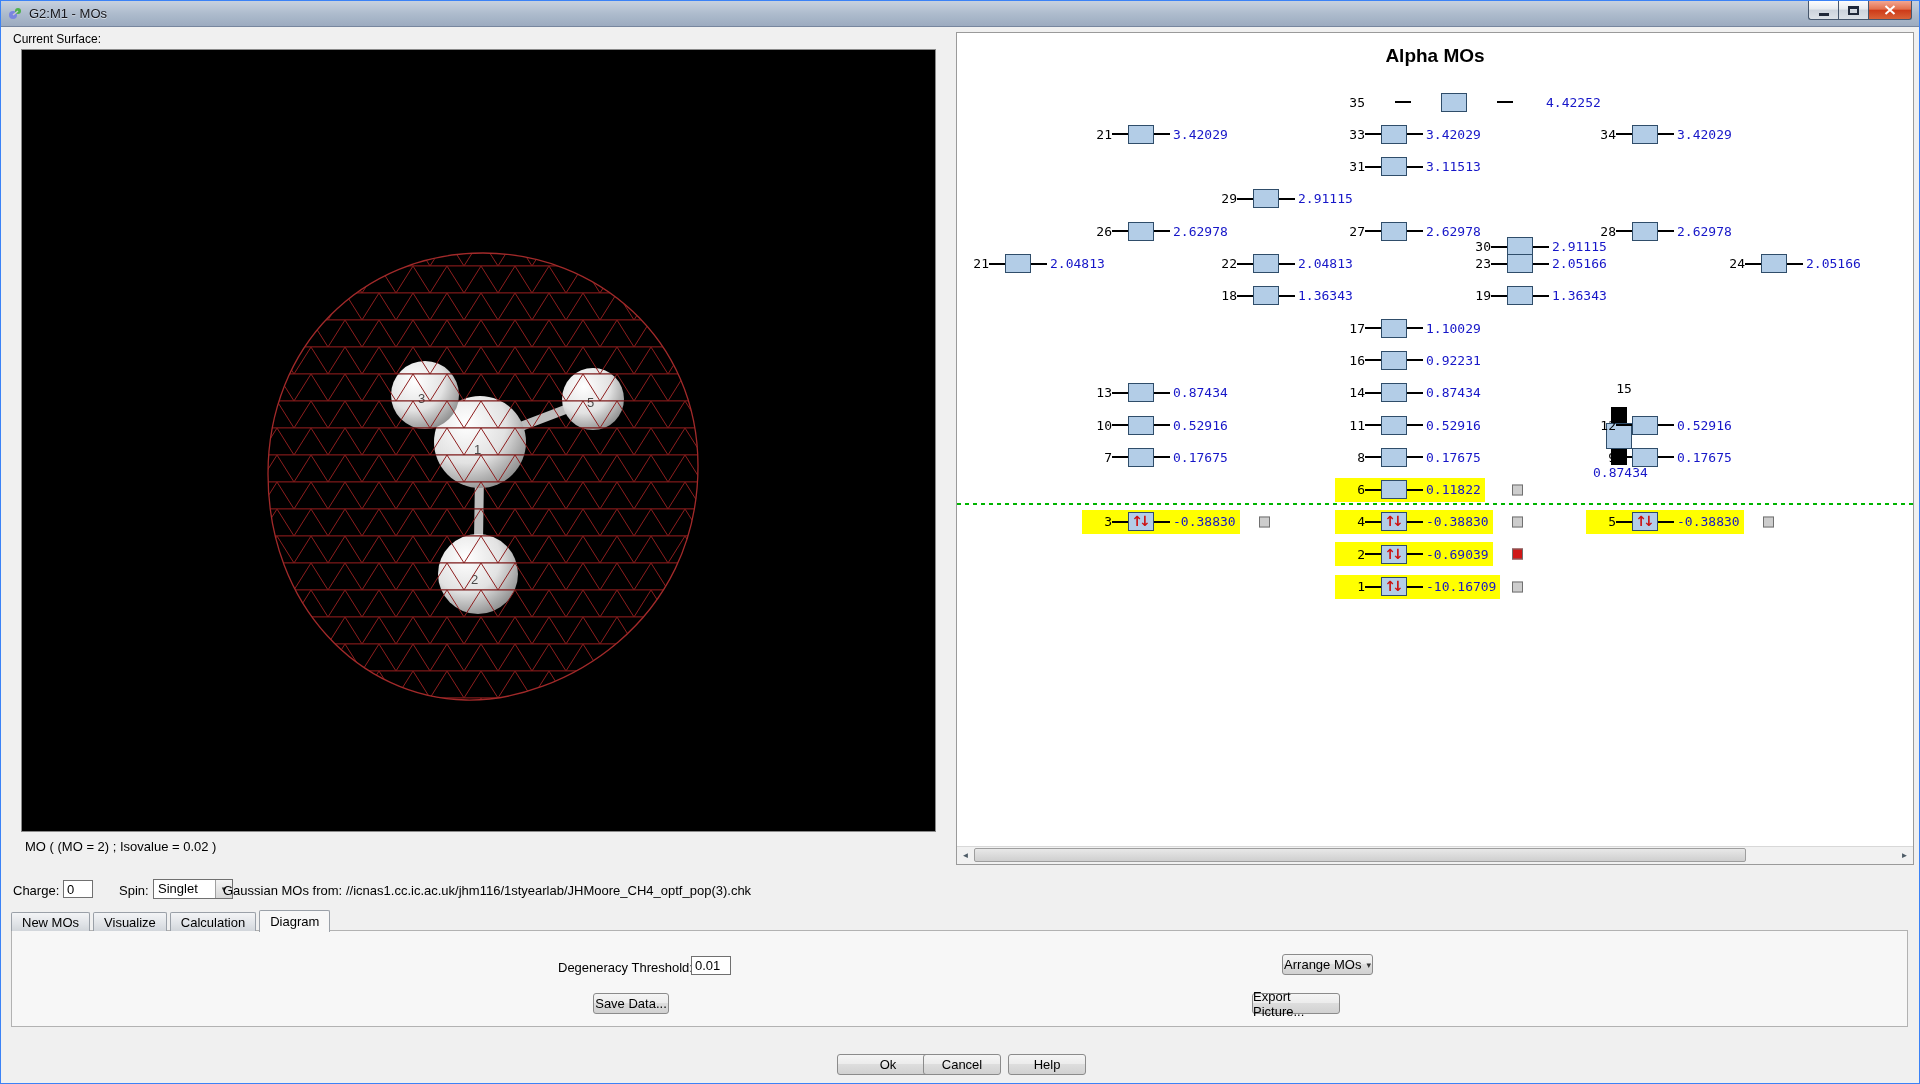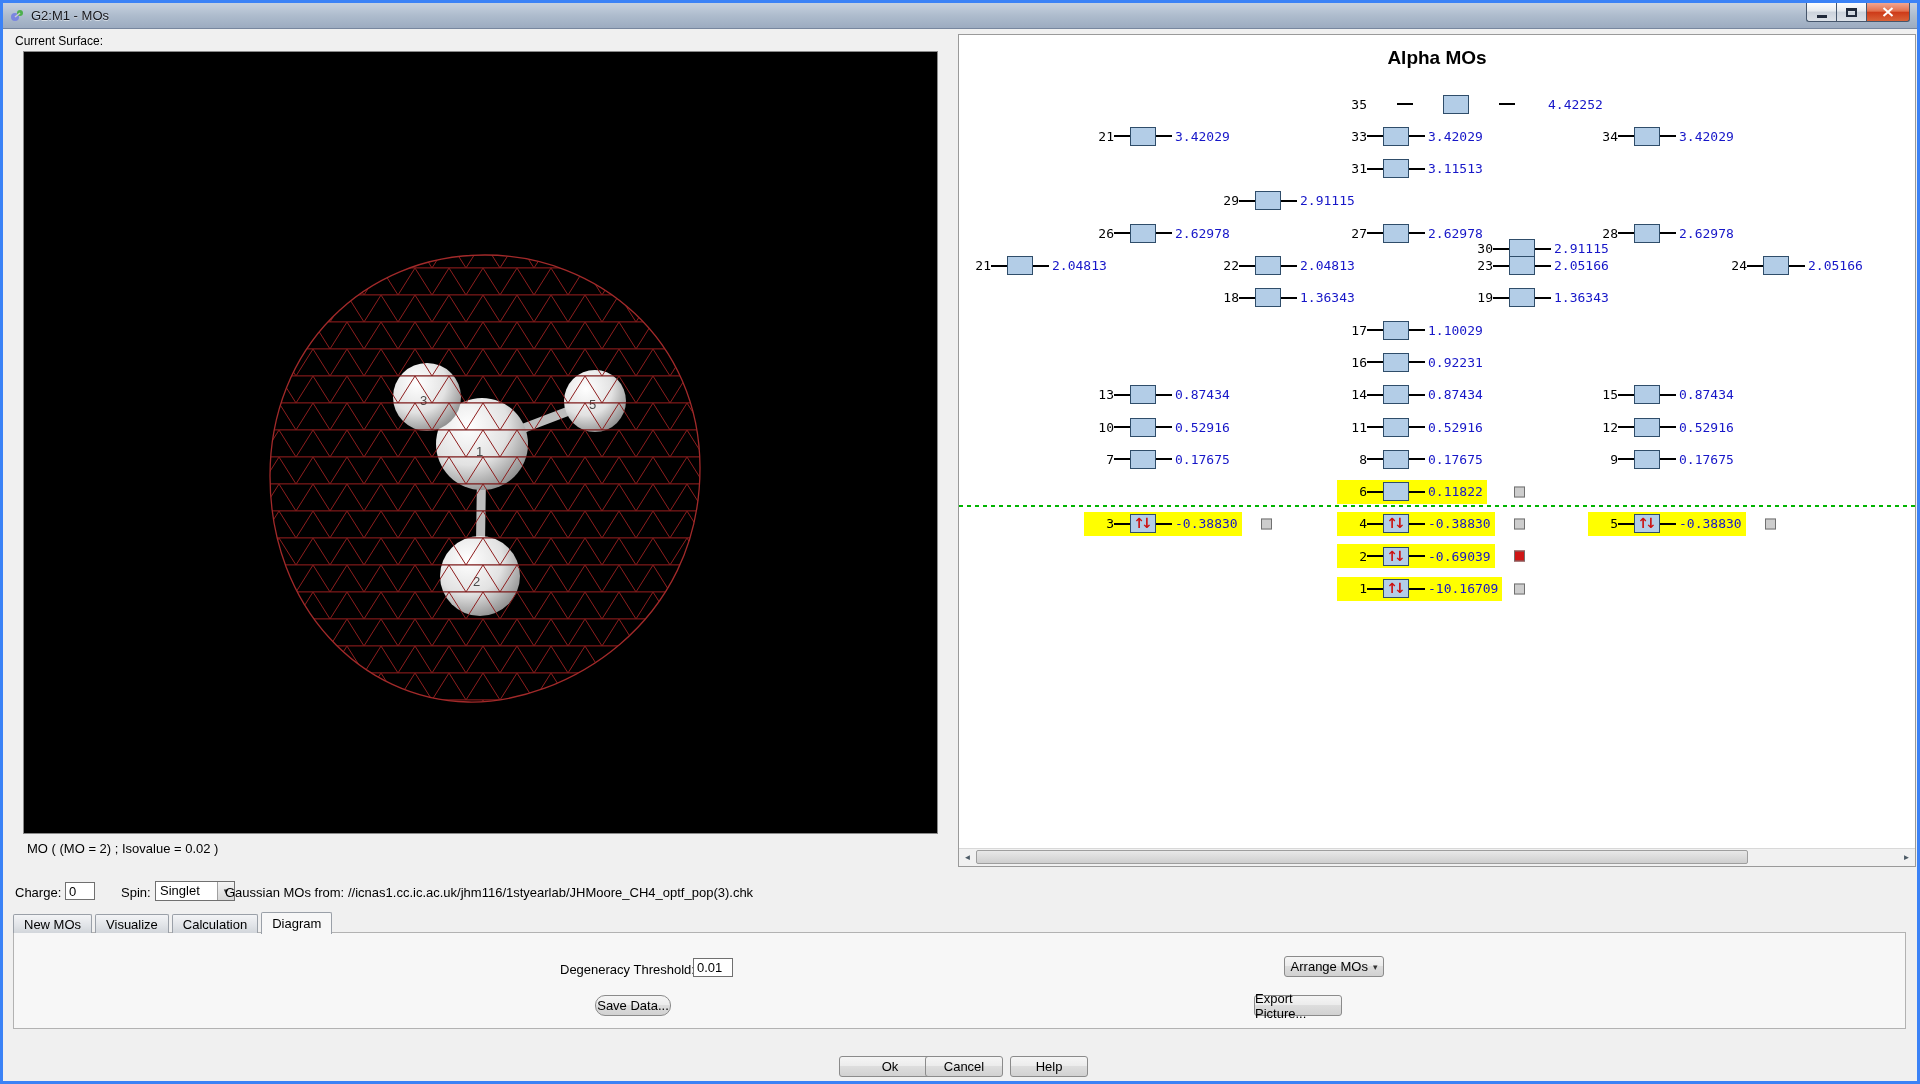--- a/index.html
+++ b/index.html
@@ -1,17 +1,17 @@
 <!DOCTYPE html>
 <html><head>
 <meta charset="utf-8">
 <style>
   html,body{margin:0;padding:0;width:1920px;height:1084px;overflow:hidden;
     font-family:"Liberation Sans",sans-serif;background:#f0f0f0;}
-  .window{position:absolute;inset:0;border:3px solid #3b82f6;box-sizing:border-box;background:#f0f0f0;}
+  .window{position:absolute;inset:0;border:1px solid #3b82f6;box-sizing:border-box;background:#f0f0f0;}
   
   .titlebar{position:absolute;left:0;top:0;right:0;height:25px;
     background:linear-gradient(#c7d1df,#aebccd 50%,#9cabc0);border-bottom:1px solid #77869e;
     display:flex;align-items:center;}
   .title-text{font-size:13px;color:#15151a;margin-left:6px;text-shadow:0 1px 0 rgba(255,255,255,.55);}
   .app-icon{width:16px;height:16px;margin-left:6px;}
   .win-controls{position:absolute;right:7px;top:0;display:flex;}
   .win-btn{height:19px;box-sizing:border-box;border:1px solid #46566c;border-top:none;
     display:flex;align-items:center;justify-content:center;cursor:default;}
   .win-btn.min,.win-btn.max{width:30px;background:linear-gradient(#fdfdfd,#e6eaef 45%,#ccd3dc 50%,#dce1e8);}
@@ -274,21 +274,21 @@
           <span class="seg"></span>
           <span class="mo-energy">0.87434</span>
         </div>
         <div class="mo-level" style="left: 378px; top: 359.7px;">
           <span class="mo-num">14</span>
           <span class="seg"></span>
           <span class="mo-box"></span>
           <span class="seg"></span>
           <span class="mo-energy">0.87434</span>
         </div>
-        <div class="mo-level" style="left: 629px; top: 359.7px;">
+        <div class="mo-level" style="left: 629px; top: 359.7px; flex-direction: column;">
           <span class="mo-num">15</span>
           <span class="seg"></span>
           <span class="mo-box"></span>
           <span class="seg"></span>
           <span class="mo-energy">0.87434</span>
         </div>
         <div class="mo-level" style="left: 125px; top: 392px;">
           <span class="mo-num">10</span>
           <span class="seg"></span>
           <span class="mo-box"></span>
@@ -410,25 +410,25 @@
   <div class="tabs">
     <div class="tab">New MOs</div>
     <div class="tab">Visualize</div>
     <div class="tab">Calculation</div>
     <div class="tab active">Diagram</div>
   </div>
 
   <div class="tab-panel"></div>
   <span class="flabel" style="left:557px;top:959px;z-index:5;">Degeneracy Threshold:</span>
   <input class="tbox" style="left: 690px; top: 955px; width: 40px; height: 19px; z-index: 5;" value="0.01">
-  <div class="btn" style="left:1281px;top:953px;width:100px;z-index:5;">
+  <div class="btn" style="left:1281px;top:953px;width:91px;z-index:5;">
     <span>Arrange MOs</span>
     <span class="arrow">▾</span>
   </div>
-  <div class="btn" style="left:592px;top:992px;width:76px;z-index:5;border-radius:10px;">
+  <div class="btn" style="left:592px;top:992px;width:76px;z-index:5;">
     <span>Save Data...</span>
   </div>
   <div class="btn" style="left:1251px;top:992px;width:88px;z-index:5;">
     <span>Export Picture...</span>
   </div>
 
   <div class="btn" style="left:836px;top:1053px;width:102px;">
     <span>Ok</span>
   </div>
   <div class="btn" style="left:922px;top:1053px;width:78px;">

